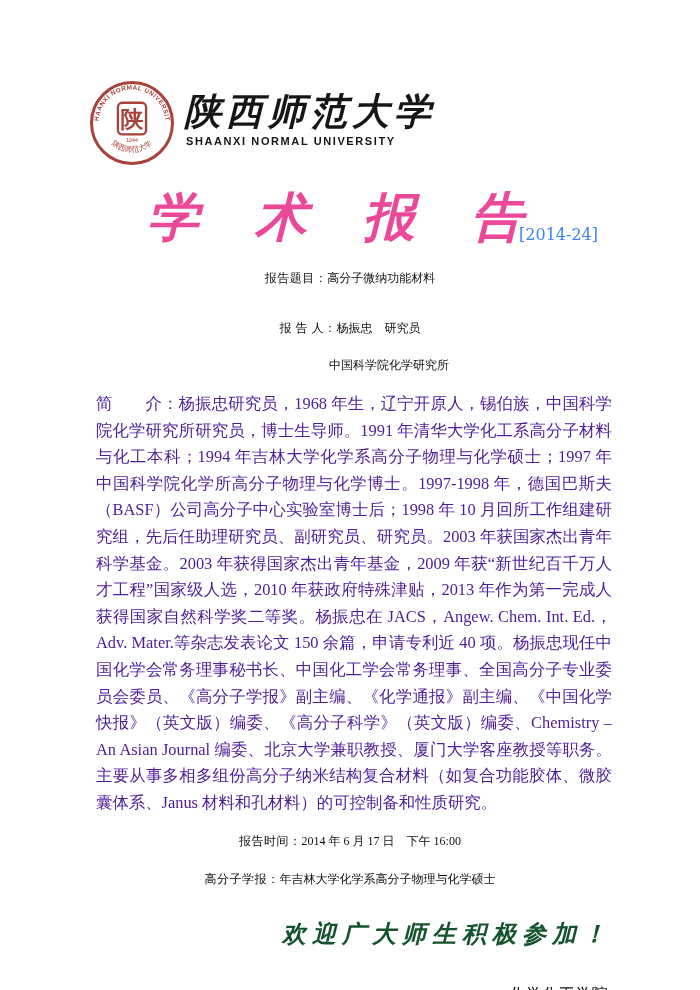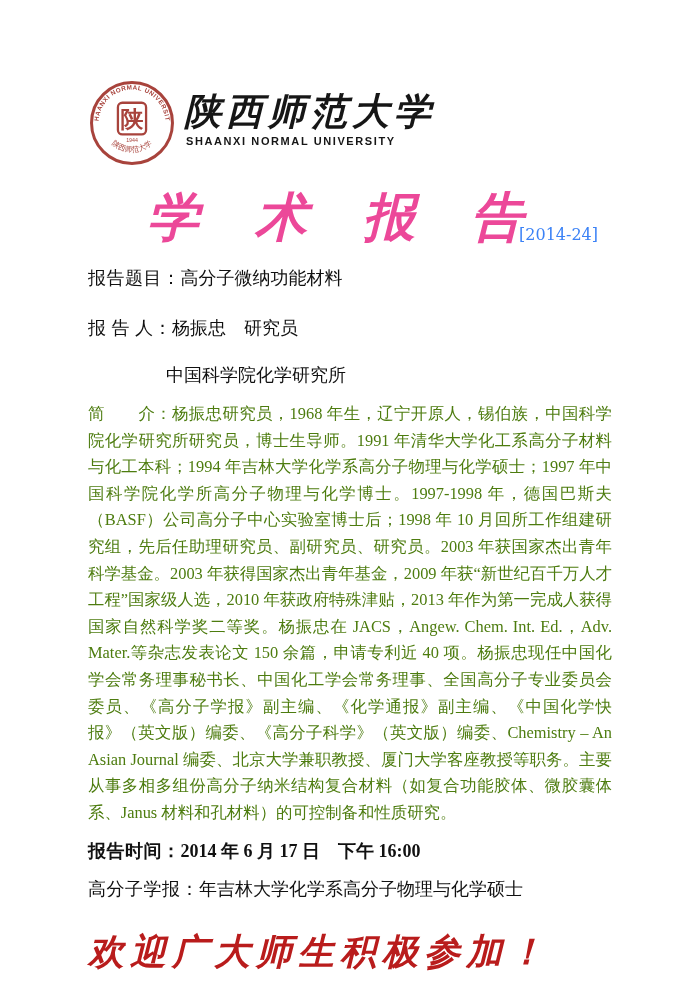--- a/index.html
+++ b/index.html
@@ -57,45 +57,45 @@
     right: 14px;
     bottom: 8px;
     font-size: 16px;
     color: #3b82f6;
     font-family: "DejaVu Serif", serif;
     font-style: normal;
     font-weight: normal;
   }
 
   
-  .field { font-size: 18px; line-height: 22px; margin-top: 15px; }
+  .field { font-size: 12px; line-height: 22px; margin-top: 15px; text-align: center; }
   .field .label { letter-spacing: 0.5px; }
   .field.presenter { margin-top: 28px; }
-  .field.affiliation { margin-top: 25px; padding-left: 78px; }
+  .field.affiliation { margin-top: 15px; padding-left: 78px; }
 
   .intro {
-    margin: 15px 0 0 0;
+    margin: 15px 0 0 8px;
     font-size: 16.4px;
     line-height: 26.6px;
     text-align: justify;
     text-justify: inter-character;
-    color: #4d7c0f;
+    color: #4c1d95;
   }
 
-  .field.time { margin-top: 13px; font-weight: bold; }
+  .field.time { margin-top: 13px; }
   .field.location { margin-top: 16px; }
 
   .welcome {
     margin-top: 28px;
-    text-align: left;
-    font-size: 36px;
+    text-align: right;
+    font-size: 24px;
     font-weight: bold;
     font-style: italic;
     letter-spacing: 6px;
-    color: #b91c1c;
+    color: #14532d;
     font-family: "DejaVu Serif", serif;
   }
 
   .footer { margin-top: 34px; text-align: right; font-size: 16.5px; line-height: 22px; }
   .footer .dept { padding-right: 4px; }
 </style>
 </head>
 <body>
 
 <div class="page">

